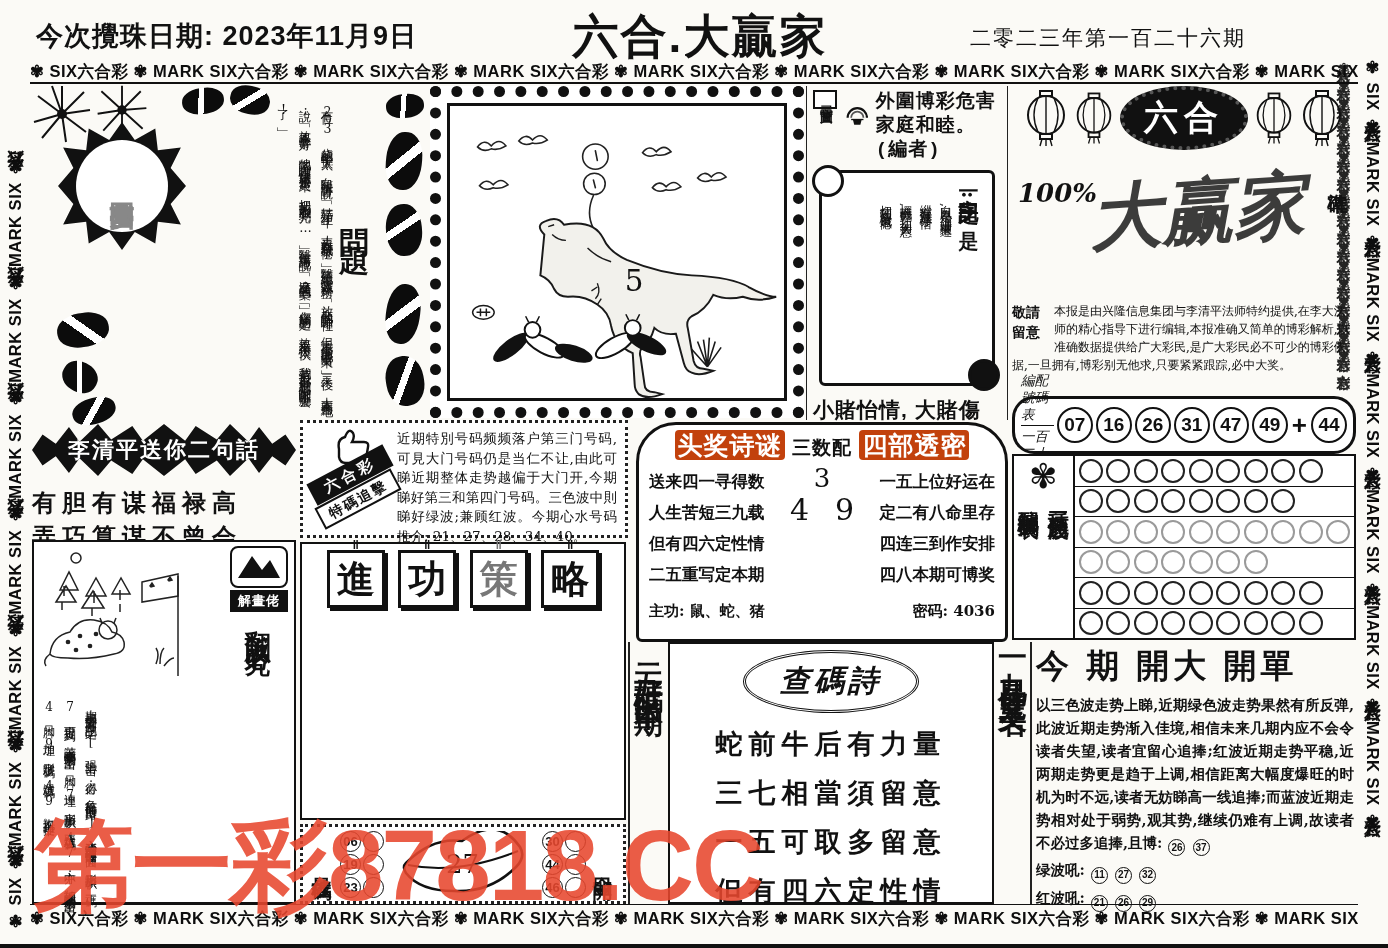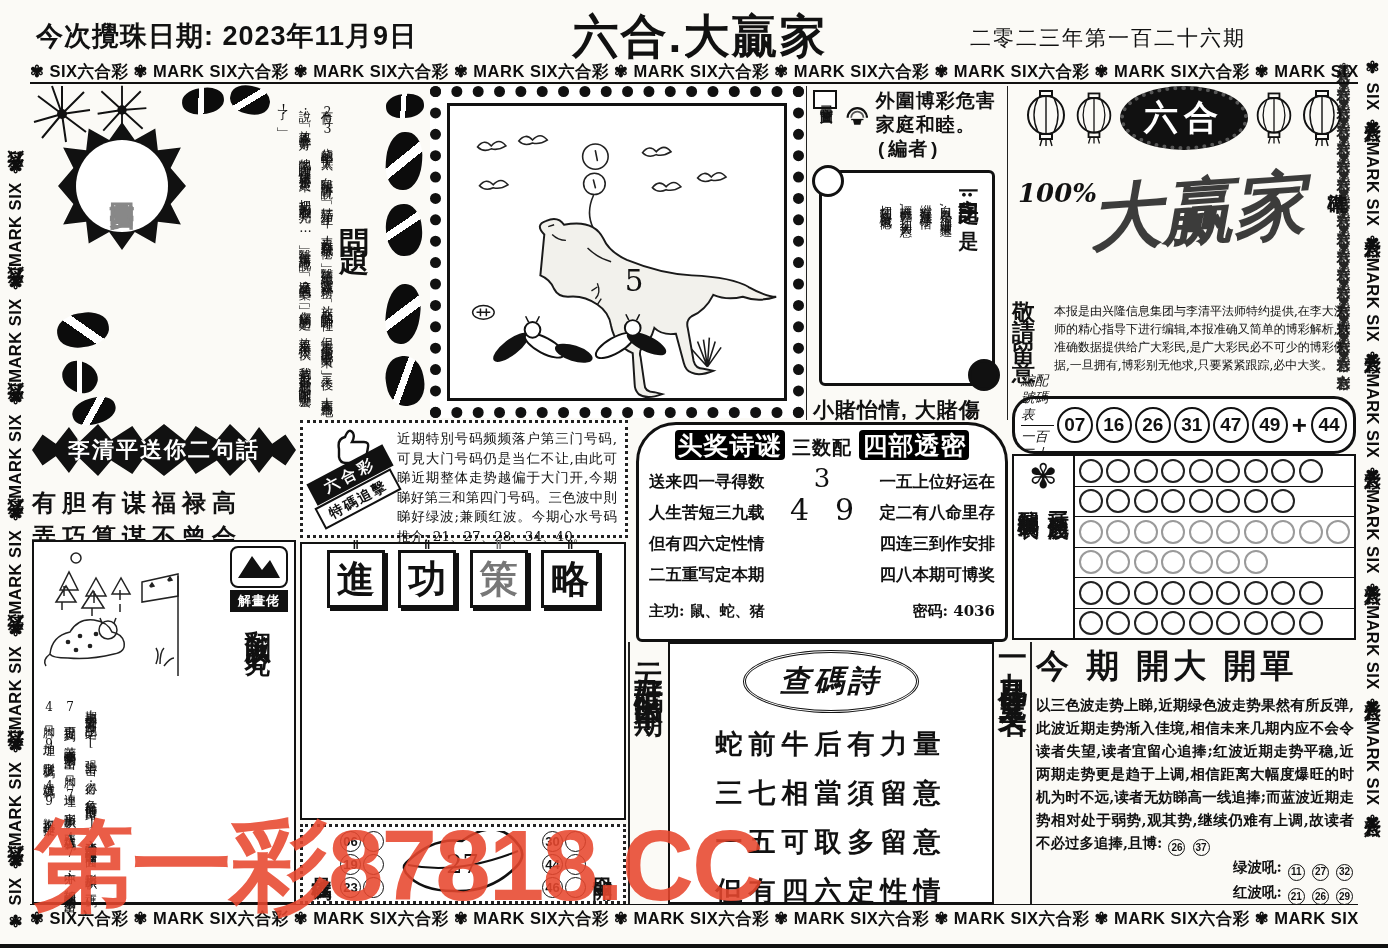--- a/index.html
+++ b/index.html
@@ -71,21 +71,21 @@
   .lantern { display:inline-block; }
   .oval6 { display:inline-flex; align-items:center; justify-content:center; width:128px; height:64px;
     background:#111; border-radius:50%; border:4px dotted #555; color:#fff; font-size:34px; font-weight:900; letter-spacing:6px; }
   .brand-row { display:flex; align-items:center; justify-content:center; gap:6px; }
   .pct { position:absolute; left:8px; top:92px; font-size:26px; font-weight:900; font-style:italic; font-family:"DejaVu Serif", serif; }
   .script { position:absolute; left:52px; top:78px; width:270px; text-align:center; font-size:72px; font-weight:700; font-style:italic; font-family:"DejaVu Serif", serif; color:#1b1b1b; transform:rotate(-4deg); opacity:.85; }
   .accurate { position:absolute; right:6px; top:92px; writing-mode:vertical-rl; font-size:20px; font-weight:900; }
 
   
   .notice { position:absolute; left:1012px; top:302px; width:344px; height:92px; font-size:12px; line-height:18px; font-family:"DejaVu Serif", serif; }
-  .notice-head { float:left; width:42px; font-size:23px; font-weight:900; line-height:20px; font-family:"Liberation Sans",sans-serif; }
+  .notice-head { float:left; width:42px; font-size:14px; font-weight:900; line-height:20px; font-family:"Liberation Sans",sans-serif; }
 
   
   .lastdraw { position:absolute; left:1012px; top:396px; width:344px; height:58px;
     border:3px solid #111; border-radius:22px; background:#fff; display:flex; align-items:center; padding:2px 6px; gap:3px; }
   .ld-label { font-family:"DejaVu Serif", serif; font-size:13.5px; font-style:italic; line-height:17px; width:84px; }
   .ld-label .l1 { border-bottom:1.5px solid #111; display:block; padding-bottom:2px; margin-bottom:2px; }
   .ball { width:36px; height:36px; border:2.5px solid #111; border-radius:50%; display:inline-flex; align-items:center; justify-content:center; font-size:19px; font-weight:700; background:#fff; flex:none; }
   .plus { font-size:26px; font-weight:700; margin:0 1px; }
 
   
@@ -98,33 +98,33 @@
   .wrow { flex:1; display:flex; align-items:center; gap:3.5px; padding:0 4px; border-bottom:1.5px solid #111; }
   .wrow:last-child { border-bottom:none; }
   .wc { width:24px; height:24px; border:2px solid #222; border-radius:50%; flex:none; }
   .wrow:nth-child(3) .wc, .wrow:nth-child(4) .wc { border-color:#9a9a9a; }
 
   
   .forecast { position:absolute; left:1032px; top:642px; width:326px; height:262px; padding:2px 4px; }
   .fc-title { font-size:33px; font-weight:900; letter-spacing:4px; white-space:nowrap; }
   .fc-text { font-size:14.5px; line-height:23px; font-family:"DejaVu Serif", serif; font-weight:700; text-align:justify; margin-top:4px; }
   .mini { display:inline-flex; width:17px; height:17px; border:1.5px solid #111; border-radius:50%; align-items:center; justify-content:center; font-size:10px; font-weight:700; margin:0 1px; vertical-align:-3px; font-family:"Liberation Sans",sans-serif; }
-  .fc-line { font-size:14.5px; font-weight:700; font-family:"DejaVu Serif", serif; line-height:22px;text-align:right; }
+  .fc-line { font-size:14.5px; font-weight:700; font-family:"DejaVu Serif", serif; line-height:28px; }
 
   
   .attack { position:absolute; left:300px; top:420px; width:328px; height:118px; border:3px dotted #222; background:#fff; padding:6px 8px 4px 6px; }
   .atk-badge { float:left; width:88px; height:100px; position:relative; }
   .atk-bar1 { position:absolute; left:-2px; top:34px; width:86px; height:24px; background:#111; color:#fff; font-weight:900; font-size:15px; letter-spacing:4px; text-align:center; line-height:24px; transform:rotate(-28deg); }
   .atk-bar2 { position:absolute; left:6px; top:58px; width:86px; height:24px; background:#fff; border:2px solid #111; color:#111; font-weight:900; font-size:14px; letter-spacing:2px; text-align:center; line-height:20px; transform:rotate(-28deg); }
   .atk-text { font-size:13.5px; line-height:19.5px; font-family:"DejaVu Serif", serif; text-align:justify; }
 
   
   .headpoem { position:absolute; left:636px; top:422px; width:372px; height:220px; border:3.5px solid #111; border-radius:40px 40px 6px 6px; background:#fff; padding:4px 10px; }
   .hp-title { text-align:center; font-weight:900; letter-spacing:1px; white-space:nowrap; }
-  .hp-title .ink { background:#000000; color:#fff; padding:1px 3px; border-radius:4px; font-size:25px; }
+  .hp-title .ink { background:#c2410c; color:#fff; padding:1px 3px; border-radius:4px; font-size:25px; }
   .hp-title .mid { font-size:19px; padding:0 2px; }
   .hp-cols { display:flex; margin-top:4px; }
   .hp-col { flex:1; font-size:16.5px; font-weight:700; font-family:"DejaVu Serif", serif; line-height:31px; white-space:nowrap; }
   .hp-center { width:104px; text-align:center; font-family:"DejaVu Serif", serif; }
   .hp-n3 { font-size:26px; line-height:24px; }
   .hp-n49 { font-size:30px; letter-spacing:26px; padding-left:20px; line-height:40px; }
   .hp-foot { font-size:15px; font-weight:900; margin-top:6px; }
 
   
   .couplet { position:absolute; left:32px; top:424px; width:264px; height:112px; }

